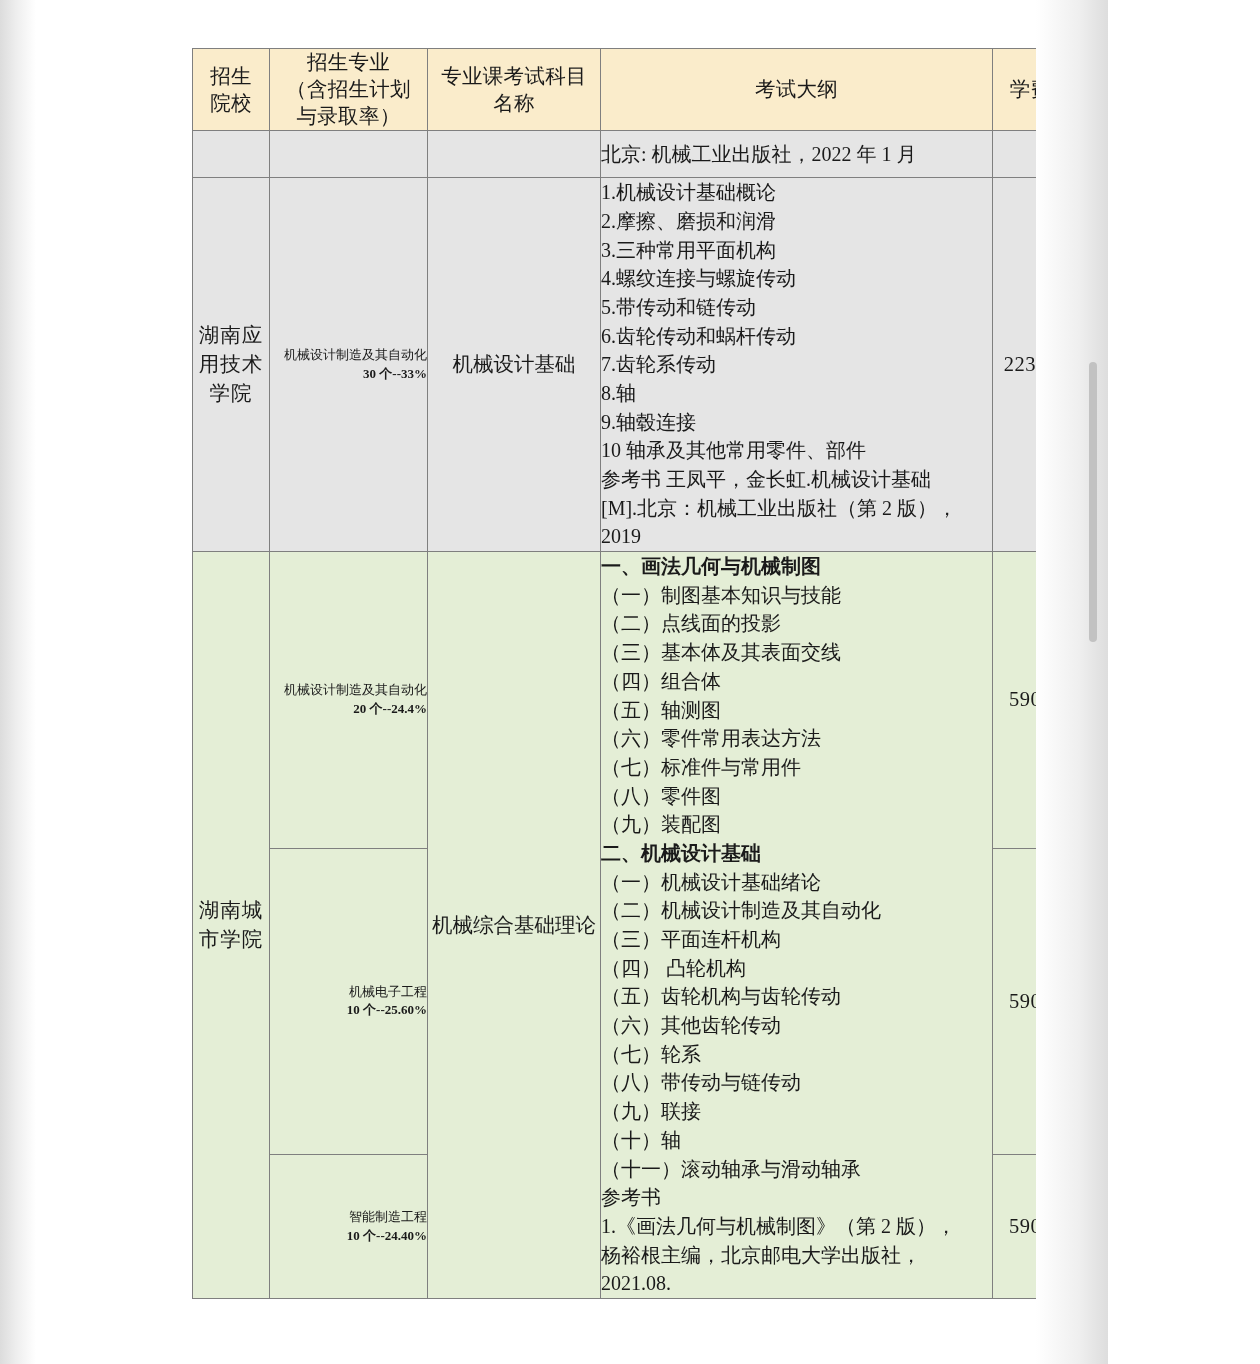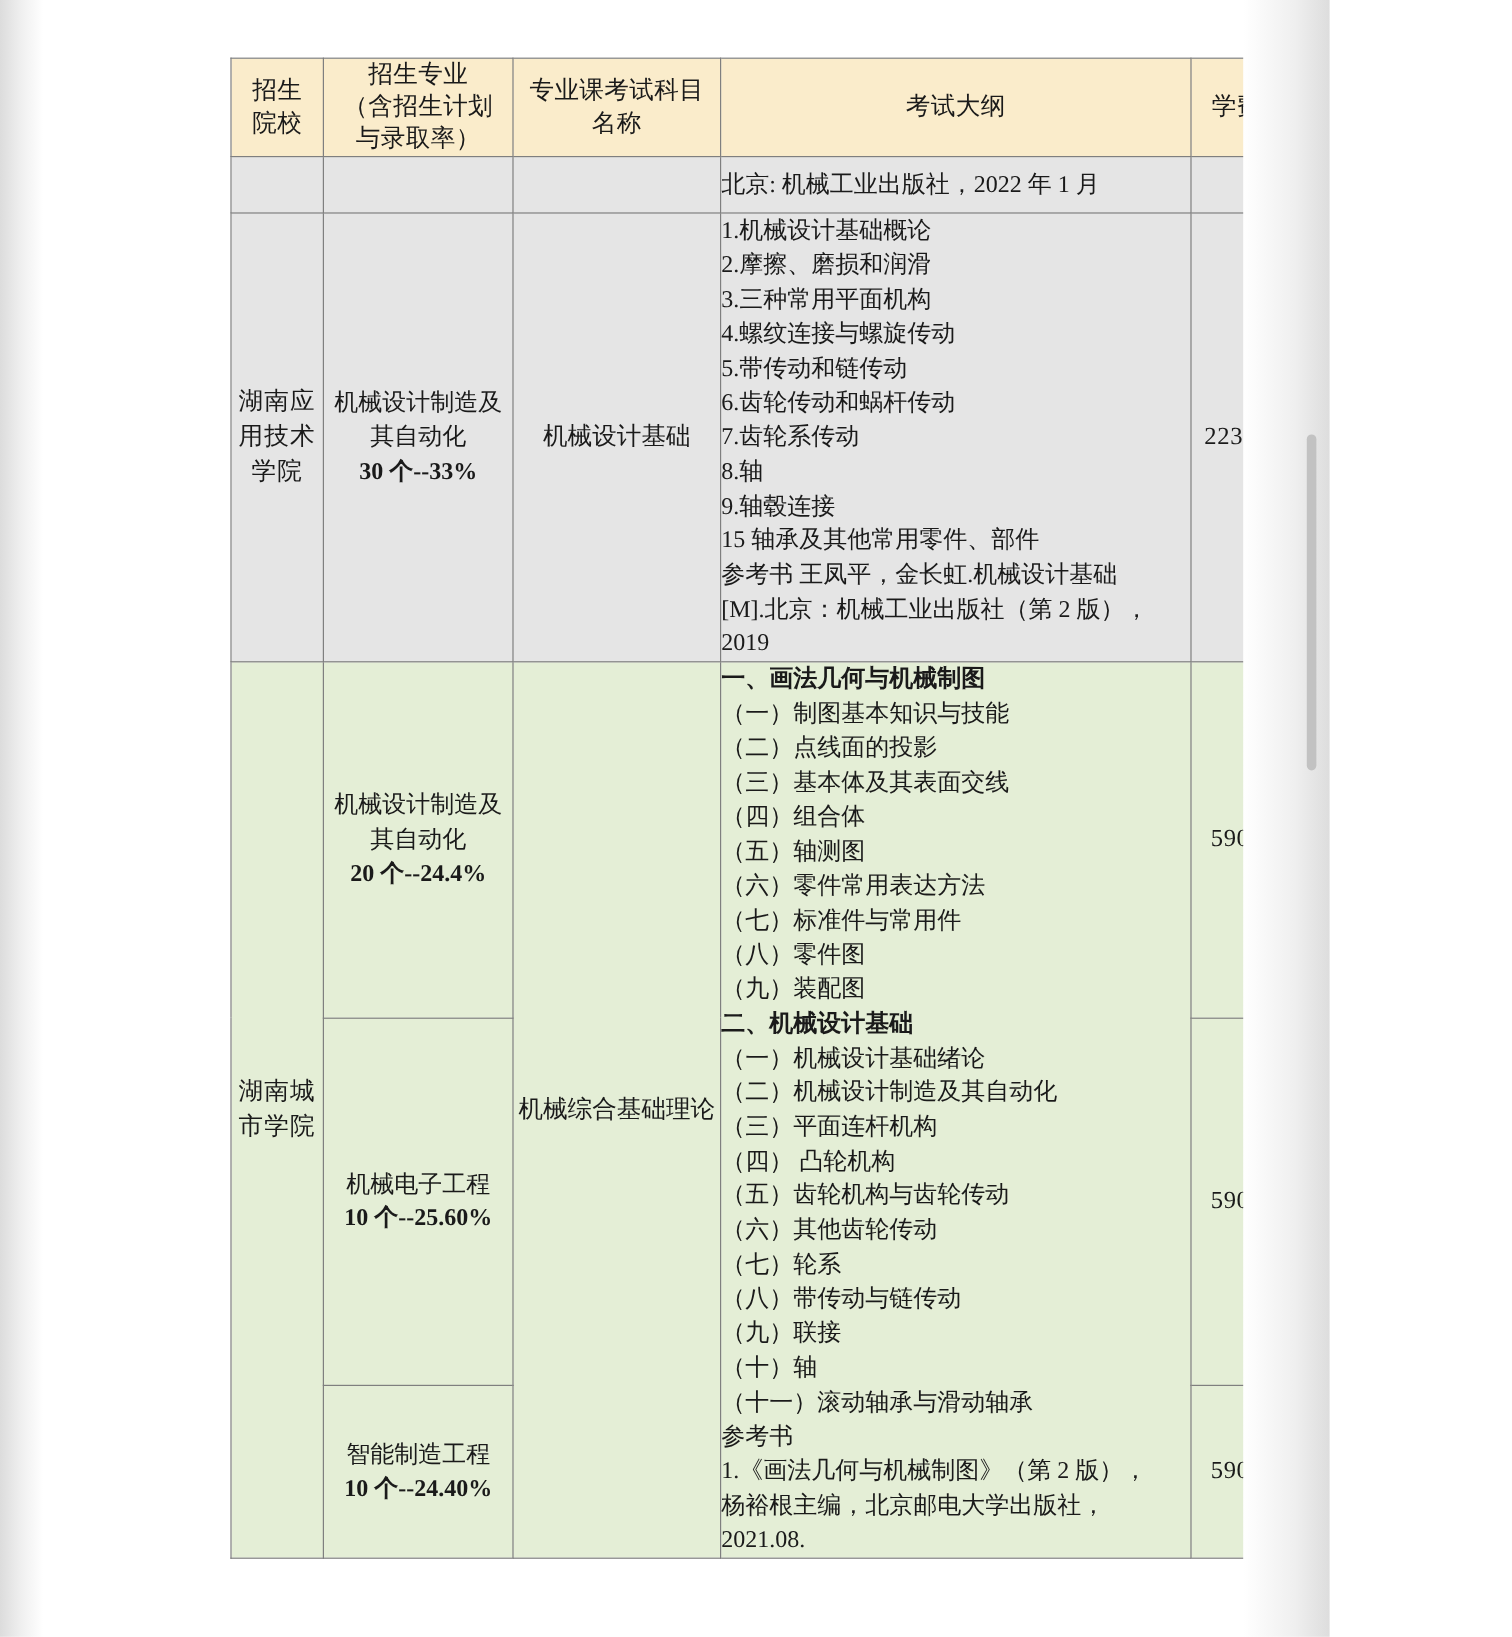--- a/index.html
+++ b/index.html
@@ -97,24 +97,24 @@
 
   
   td.school {
     text-align: center;
     font-size: 20.5px;
     line-height: 1.42;
     letter-spacing: 1px;
     padding: 4px 8px;
   }
   td.major {
-    font-size: 20px;
+    font-size: 13px;
     line-height: 1.42;
     padding: 4px 6px 4px 10px;
-    text-align: center;
+    text-align: right;
   }
   td.subject {
     text-align: center;
     font-size: 20.5px;
     line-height: 1.4;
     padding: 4px 10px;
   }
   td.outline {
     text-align: left;
     font-size: 20px;
@@ -189,21 +189,21 @@
           <div id="outline-applied">
               <div class="outline-line">1.机械设计基础概论</div>
               <div class="outline-line">2.摩擦、磨损和润滑</div>
               <div class="outline-line">3.三种常用平面机构</div>
               <div class="outline-line">4.螺纹连接与螺旋传动</div>
               <div class="outline-line">5.带传动和链传动</div>
               <div class="outline-line">6.齿轮传动和蜗杆传动</div>
               <div class="outline-line">7.齿轮系传动</div>
               <div class="outline-line">8.轴</div>
               <div class="outline-line">9.轴毂连接</div>
-              <div class="outline-line">15 轴承及其他常用零件、部件</div>
+              <div class="outline-line">10 轴承及其他常用零件、部件</div>
               <div class="outline-line">参考书 王凤平，金长虹.机械设计基础</div>
               <div class="outline-line">[M].北京：机械工业出版社（第 2 版），</div>
               <div class="outline-line">2019</div>
             </div>
         </td>
         <td class="fee white">22300</td>
       </tr>
 
       <tr class="green">
         <td class="school green" rowspan="3">湖南城市学院</td>

